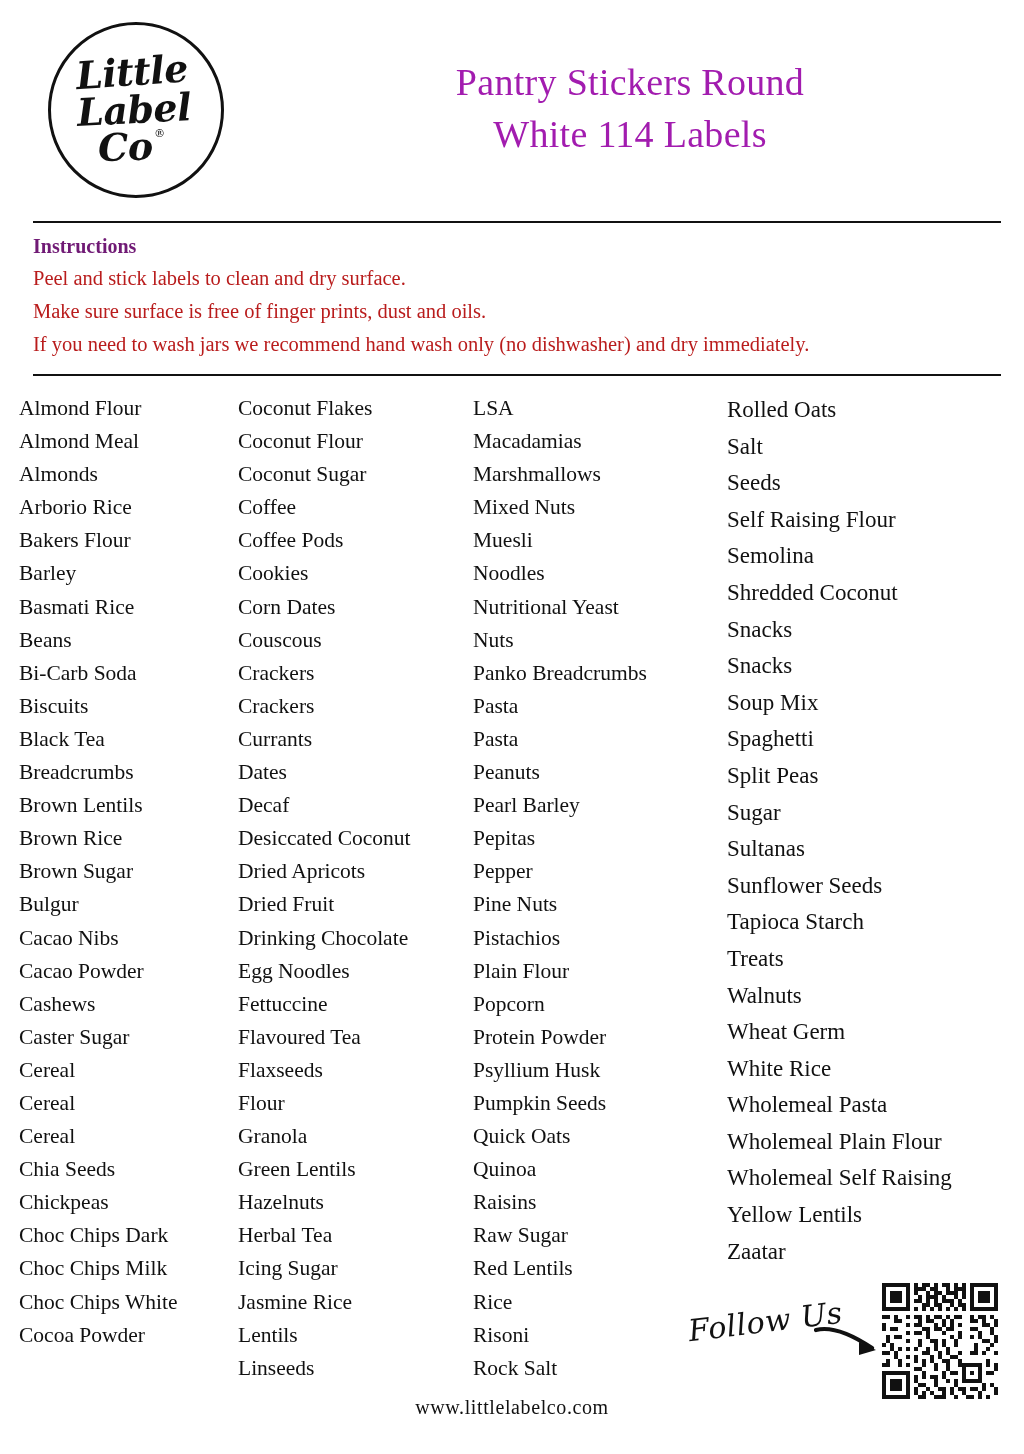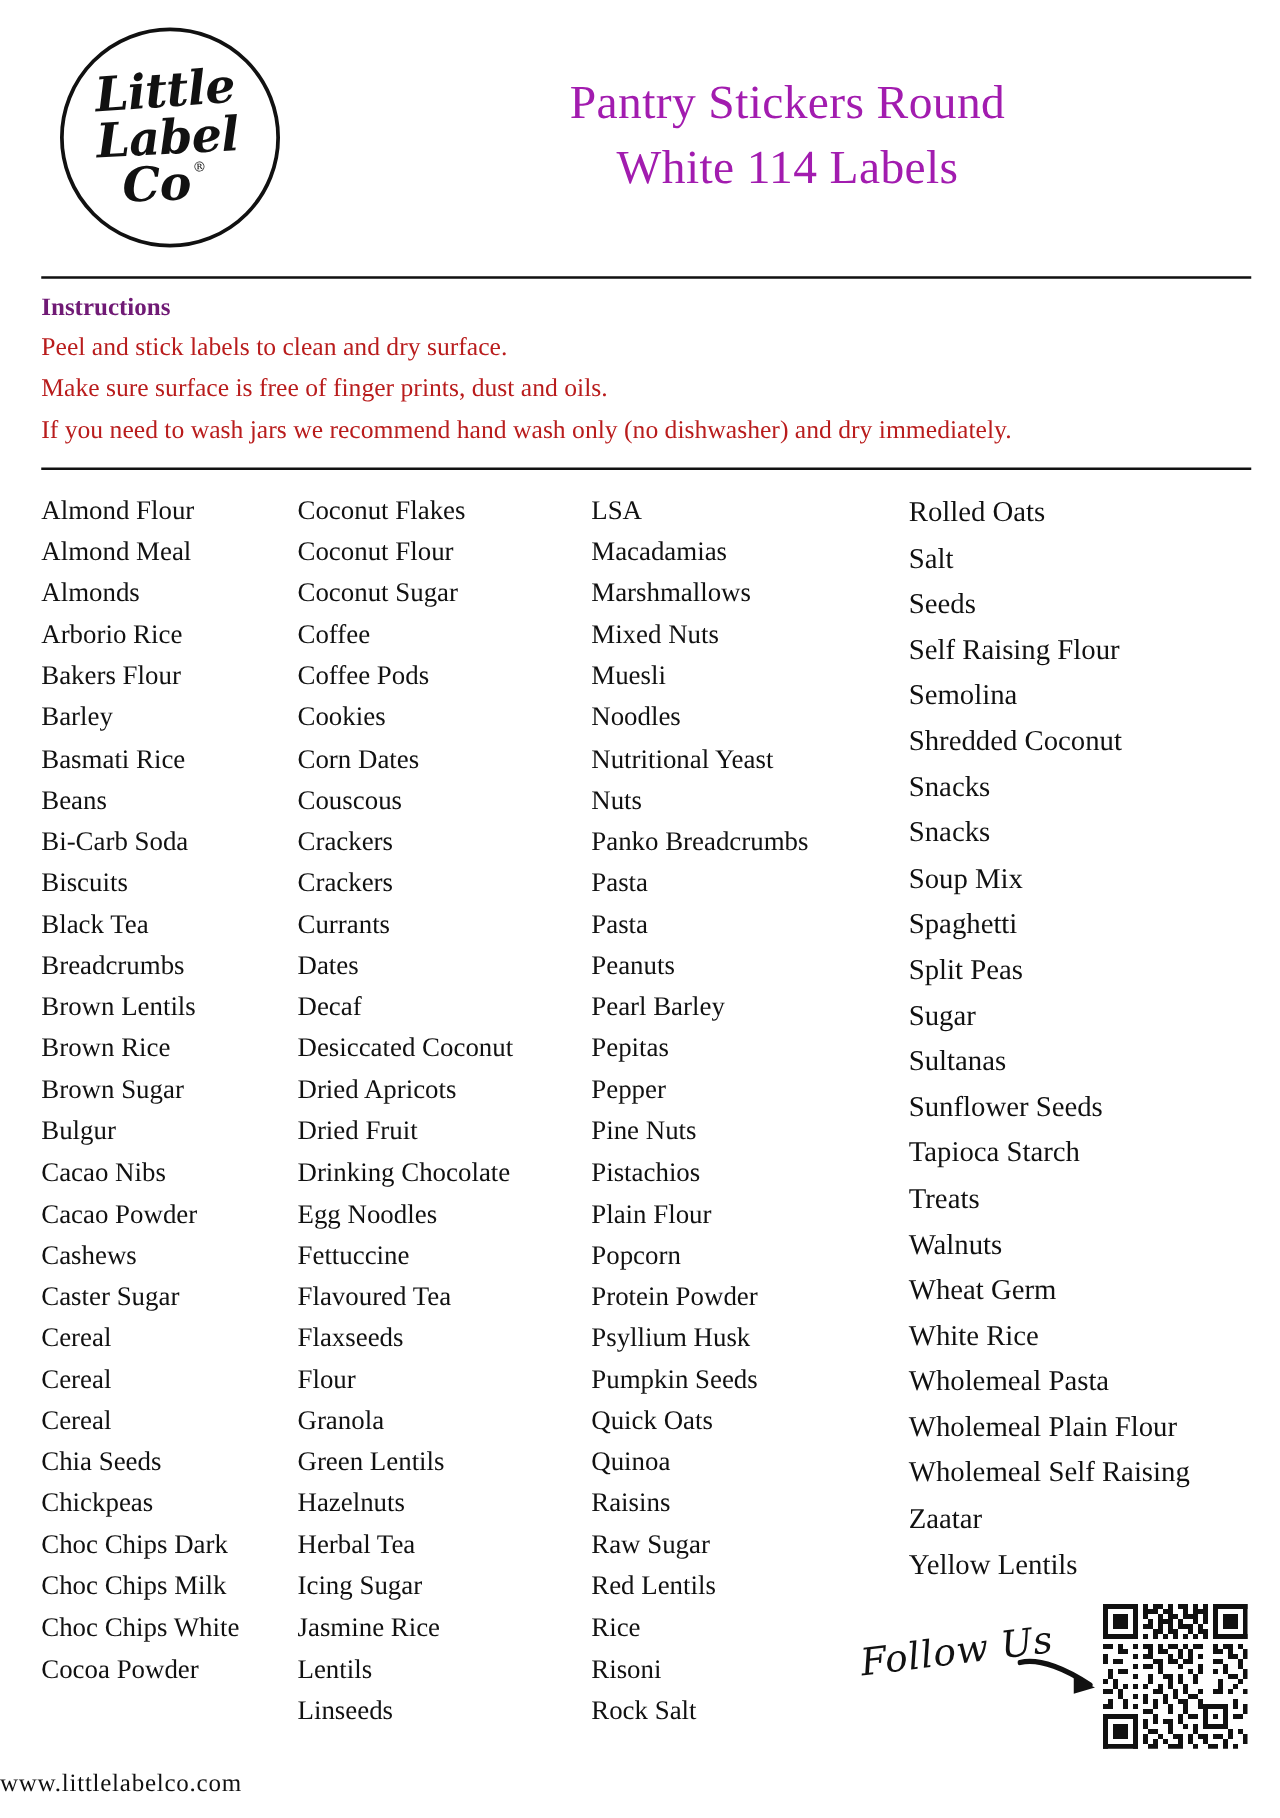--- a/index.html
+++ b/index.html
@@ -122,21 +122,21 @@
   .columns {
     position: absolute;
     left: 0;
     top: 392px;
     width: 1024px;
   }
   .col {
     position: absolute;
     top: 0;
   }
-  .col-1 { left: 33px;  width: 205px; }
+  .col-1 { left: 19px;  width: 205px; }
   .col-2 { left: 238px; width: 235px; }
   .col-3 { left: 473px; width: 254px; }
   .col-4 { left: 727px; width: 285px; }
 
   .label-item {
     font-family: "Liberation Serif", "DejaVu Serif", serif;
     color: #111;
     white-space: nowrap;
     font-weight: 400;
   }
@@ -191,26 +191,25 @@
     background: #ffffff;
   }
   .qr svg { display: block; }
 
   
   .footer-url {
     position: absolute;
     left: 0;
     top: 1396px;
     width: 1024px;
-    text-align: left;
+    text-align: center;
     font-family: "Liberation Serif", "DejaVu Serif", serif;
     font-size: 20px;
     color: #111;
     letter-spacing: 0.6px;
-    margin-top: 20px;
   }
 </style>
 </head>
 <body>
 
 <div class="page">
 
   <div class="header">
 
     <div class="logo">
@@ -348,22 +347,22 @@
         <div class="label-item">Sultanas</div>
         <div class="label-item">Sunflower Seeds</div>
         <div class="label-item">Tapioca Starch</div>
         <div class="label-item">Treats</div>
         <div class="label-item">Walnuts</div>
         <div class="label-item">Wheat Germ</div>
         <div class="label-item">White Rice</div>
         <div class="label-item">Wholemeal Pasta</div>
         <div class="label-item">Wholemeal Plain Flour</div>
         <div class="label-item">Wholemeal Self Raising</div>
+        <div class="label-item">Yellow Lentils</div>
         <div class="label-item">Zaatar</div>
-        <div class="label-item">Yellow Lentils</div>
       </div>
   </div>
 
   <div class="follow-block">
 
     <div class="follow-text">Follow Us</div>
 
     <svg class="follow-arrow" viewBox="0 0 78 42" aria-hidden="true">
       <path d="M2 6 C 18 2, 40 12, 58 24" stroke="#111" stroke-width="4.2" fill="none" stroke-linecap="round"></path>
       <path d="M45 18 L62 26 L45 31 Z" fill="#111"></path>

